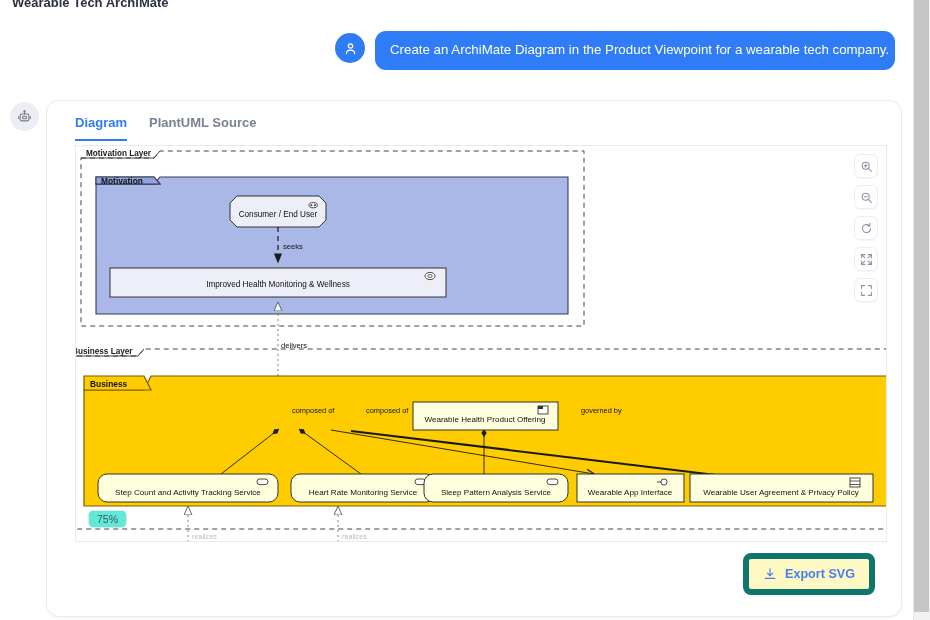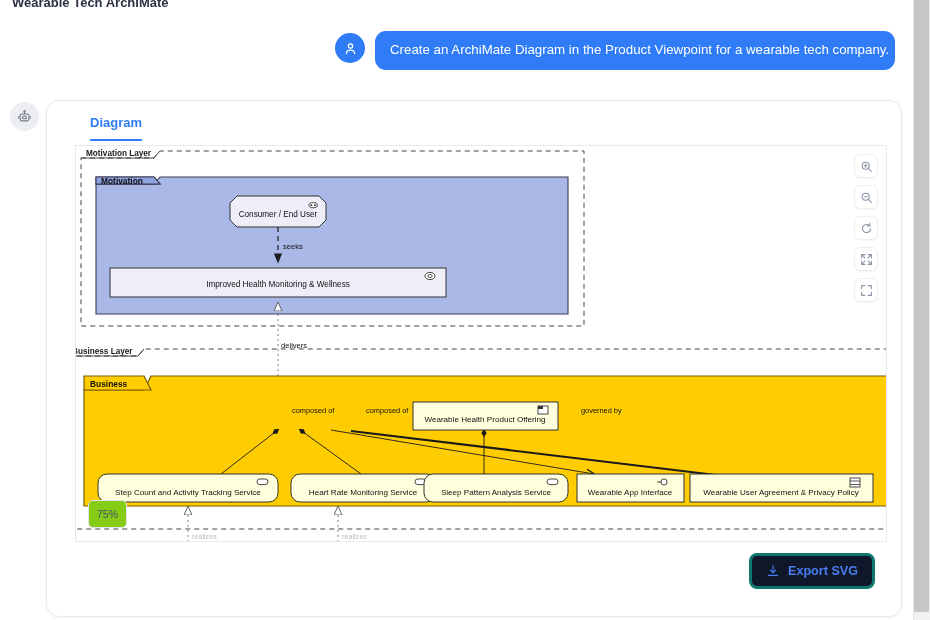--- a/index.html
+++ b/index.html
@@ -84,21 +84,20 @@
   .tabs {
     position: absolute; left: 0; top: 14px; width: 856px; height: 32px;
     padding-left: 28px;
     display: flex; gap: 22px; align-items: flex-start;
   }
   .tab {
     font-size: 13px; font-weight: 700; color: #7a8194;
     padding-bottom: 9px;
     cursor: pointer; white-space: nowrap;
     border-bottom: 2.4px solid transparent;
-    margin-left: 15px;
   }
   .tab.active { color: #2f7cf6; border-bottom-color: #2f7cf6; }
   .tabs-line {
     position: absolute; left: 28px; top: 44px; width: 812px; height: 1px;
     background: #e8eaee;
   }
 
   
   .canvas-wrap {
     position: absolute; left: 28px; top: 45px;
@@ -122,41 +121,41 @@
     border-radius: 6px;
     background: #fff;
     display: flex; align-items: center; justify-content: center;
     cursor: pointer;
     box-shadow: 0 1px 1px rgba(0,0,0,.03);
   }
   .zbtn svg { display: block; }
 
   .zoom-badge {
     position: absolute; left: 12px; bottom: 13px;
-    background: #84cc16;
+    background: #5eead4;
     border: 1px solid #e4e6ec;
     border-radius: 5px;
     font-size: 10.5px; color: #4a5168;
-    padding: 7px 8px;
+    padding: 2px 8px;
     z-index: 20;
   }
 
   
   .diagram { position: absolute; left: 0; top: 0; }
 
   
   .actions {
     position: absolute; left: 0; top: 452px; width: 856px;
     display: flex; justify-content: flex-end; gap: 14px;
     padding-right: 28px;
   }
   .abtn {
     display: flex; align-items: center; gap: 8px;
-    background: #0f172a;
-    border: 3px solid #0f766e;
+    background: #fef9c3;
+    border: 6px solid #0f766e;
     border-radius: 8px;
     color: #4a7ef0;
     font-size: 12.6px; font-weight: 700;
     padding: 8px 14px;
     cursor: pointer;
     white-space: nowrap;
   }
   .abtn svg { display: block; }
 
   
@@ -200,20 +199,21 @@
             <circle cx="12" cy="3.6" r="1.1"></circle>
           <path d="M2.8 12v3M21.2 12v3"></path>
           <rect x="9" y="11.6" width="6" height="4" rx="1"></rect>
         </svg>
       </div>
 
       <div class="card">
 
         <div class="tabs">
           <div class="tab active">Diagram</div>
+          <div class="tab">PlantUML Source</div>
         </div>
         <div class="tabs-line"></div>
 
         <div class="canvas-wrap">
           <div class="canvas-inner">
 
             <div class="zoom-tools">
               <div class="zbtn">
                 <svg width="13" height="13" viewBox="0 0 24 24" fill="none" stroke="#8b93a5" stroke-width="2" stroke-linecap="round">
                   <circle cx="10.5" cy="10.5" r="6.5"></circle>

